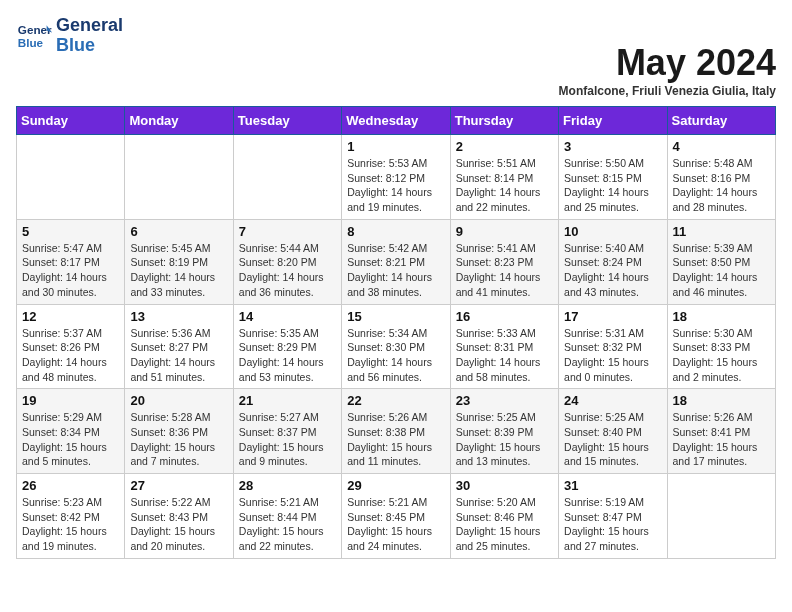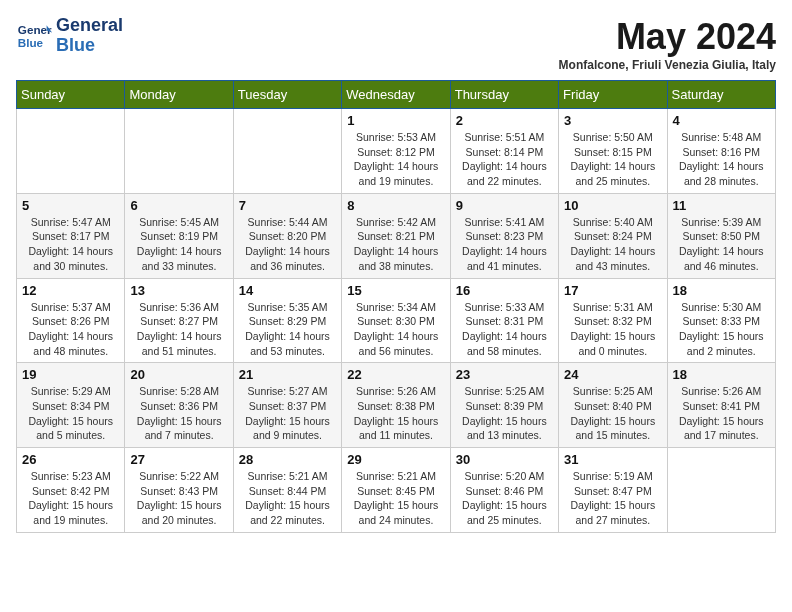--- a/index.html
+++ b/index.html
@@ -26,43 +26,44 @@
       font-weight: bold;
       color: #1a3a6e;
       line-height: 1.1;
     }
     .logo-icon {
       width: 36px;
       height: 36px;
     }
     .title-section {
       text-align: right;
+      margin-top: 26px;
     }
     .month-title {
       font-size: 36px;
       font-weight: bold;
       color: #1a1a1a;
     }
     .location-title {
       font-size: 12px;
       color: #333;
       font-weight: bold;
     }
     table {
       width: 100%;
       border-collapse: collapse;
       font-size: 11px;
     }
     thead tr th {
-      background-color: #4d7c0f;
+      background-color: #6d28d9;
       color: #fff;
       padding: 6px 4px;
       text-align: left;
       font-size: 13px;
-      font-weight: normal;
+      font-weight: bold;
       border: 1px solid #1a5a9a;
     }
     tbody tr td {
       border: 1px solid #ccc;
       vertical-align: top;
       padding: 4px 5px;
       height: 80px;
       width: 108px;
       background: #fff;
     }
@@ -73,21 +74,20 @@
       font-weight: bold;
       font-size: 13px;
       color: #111;
       display: block;
       margin-bottom: 2px;
     }
     .day-info {
       color: #333;
       font-size: 10.5px;
       line-height: 1.4;
-      text-align: center;
     }
     .empty-cell {
       background: #fff;
     }
   </style>
 </head>
 <body>
 
 <div class="header">
   <div class="logo">

